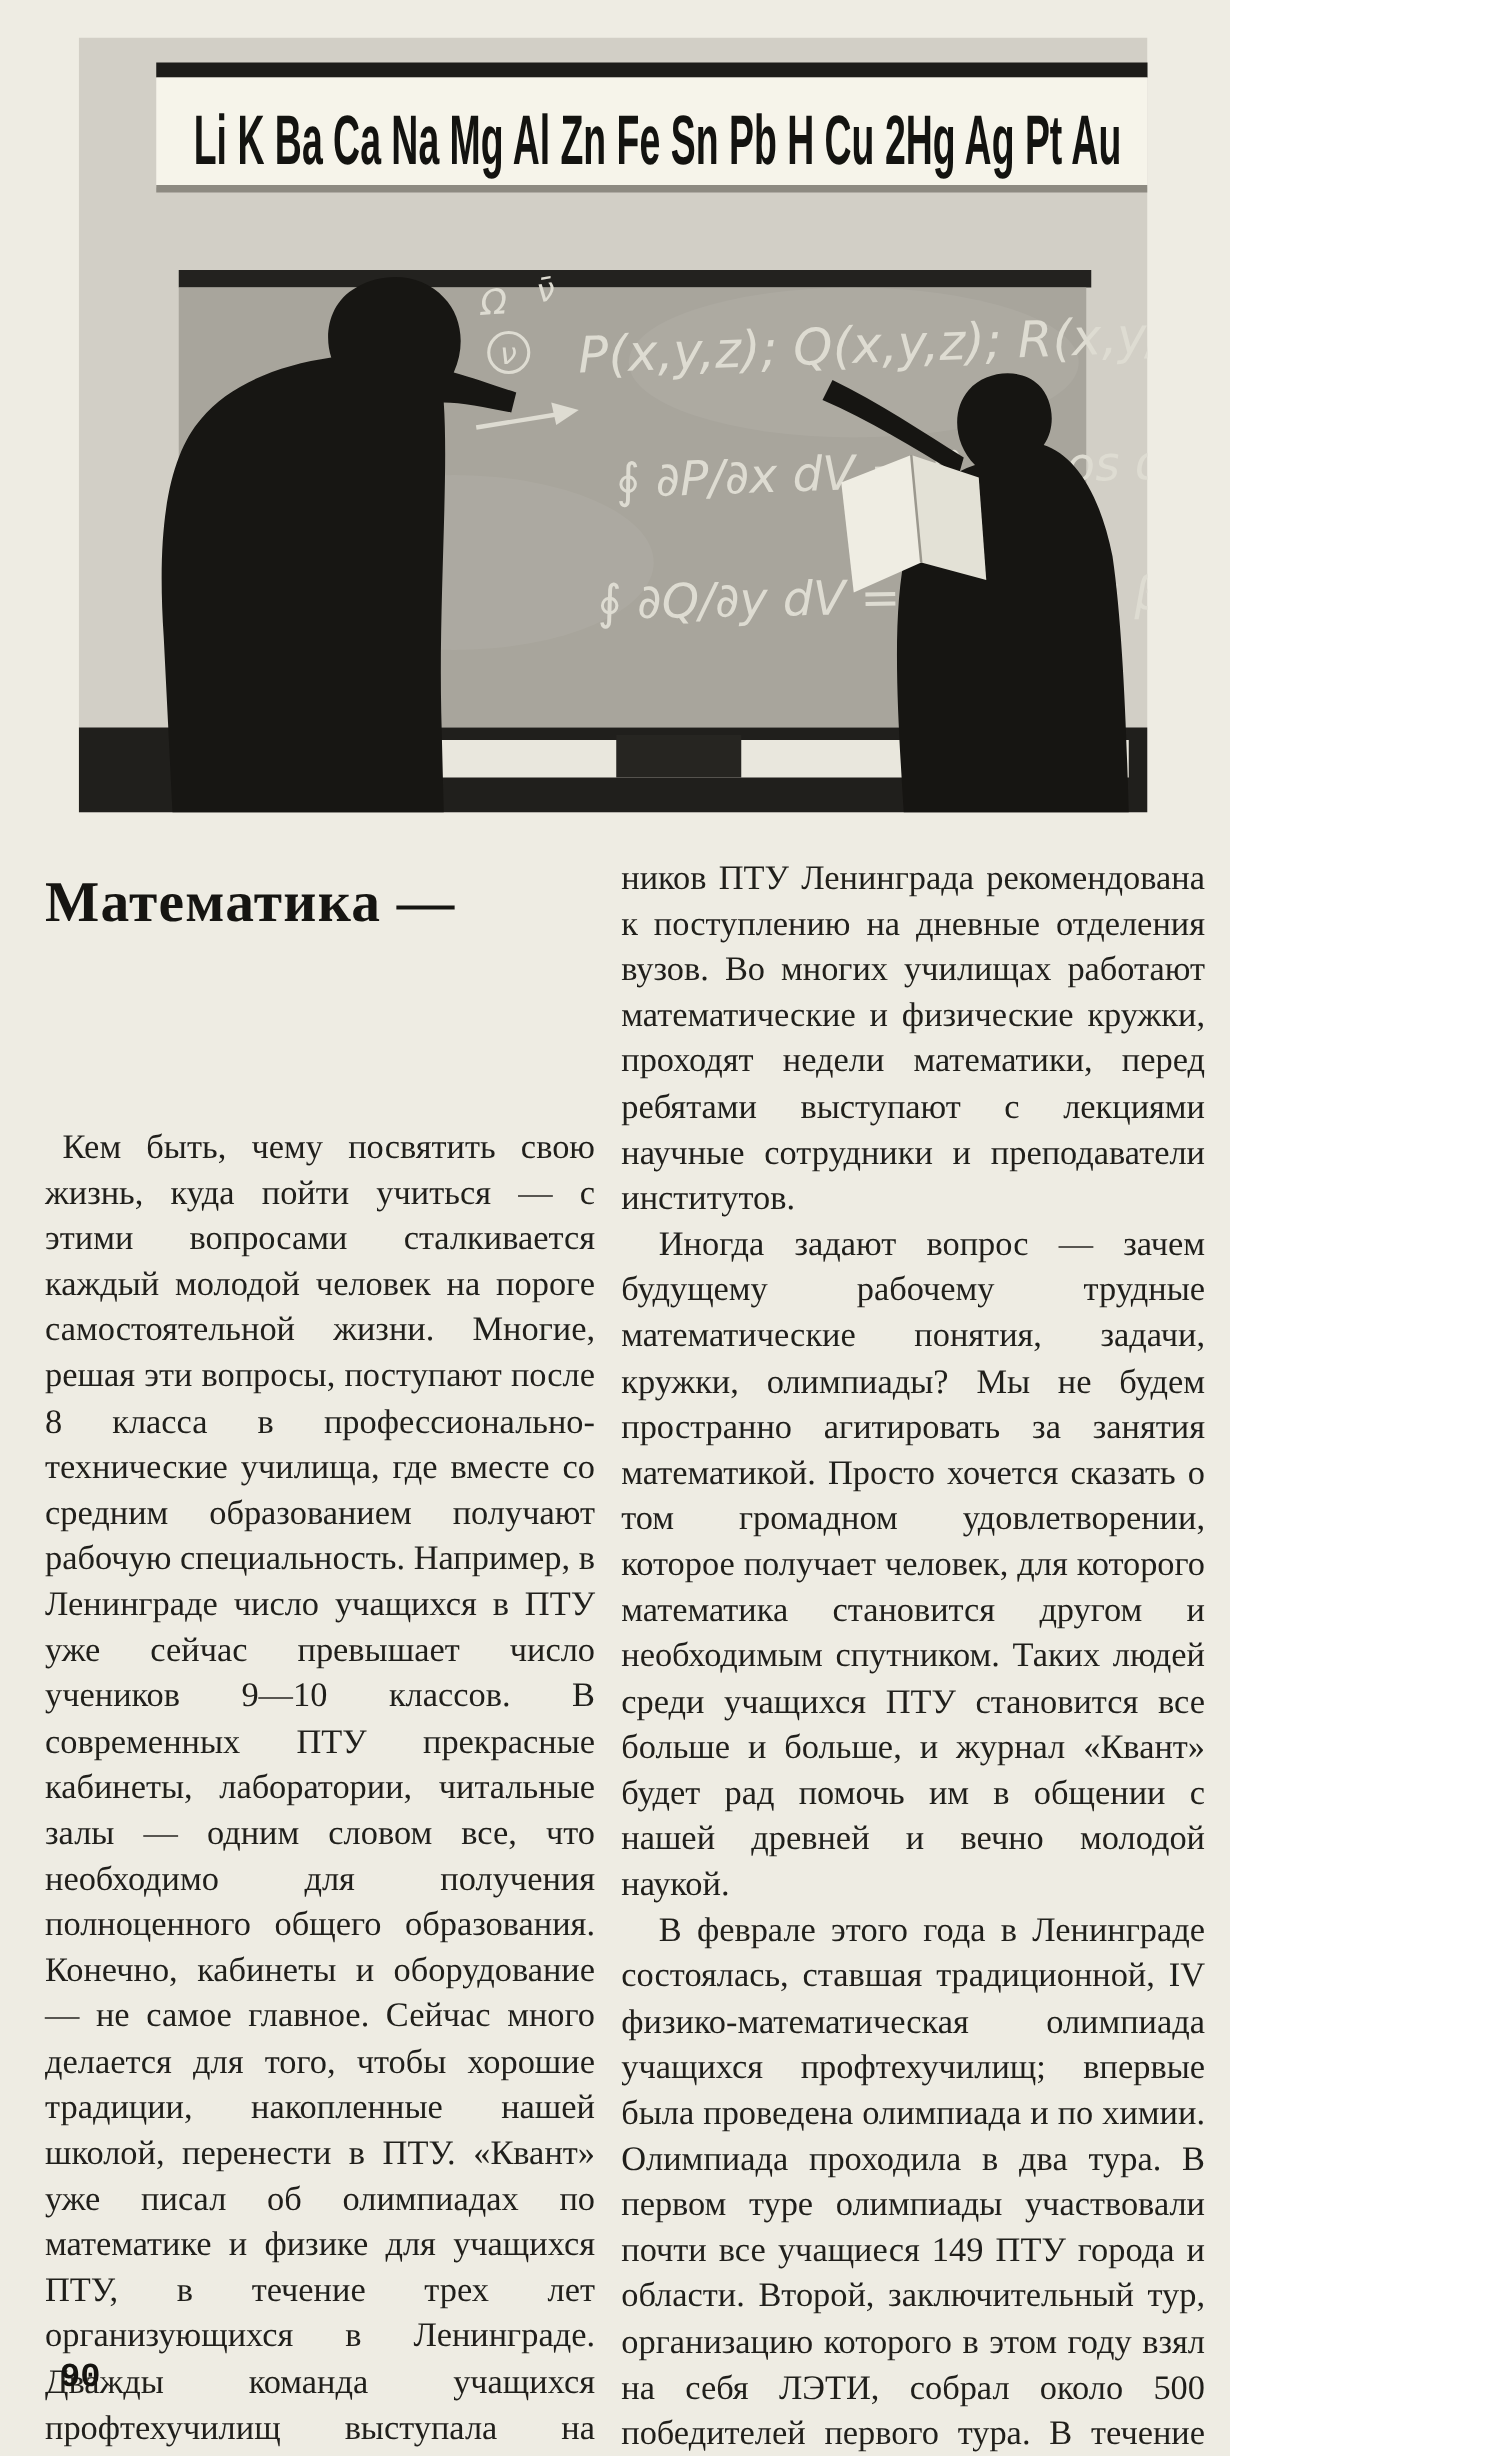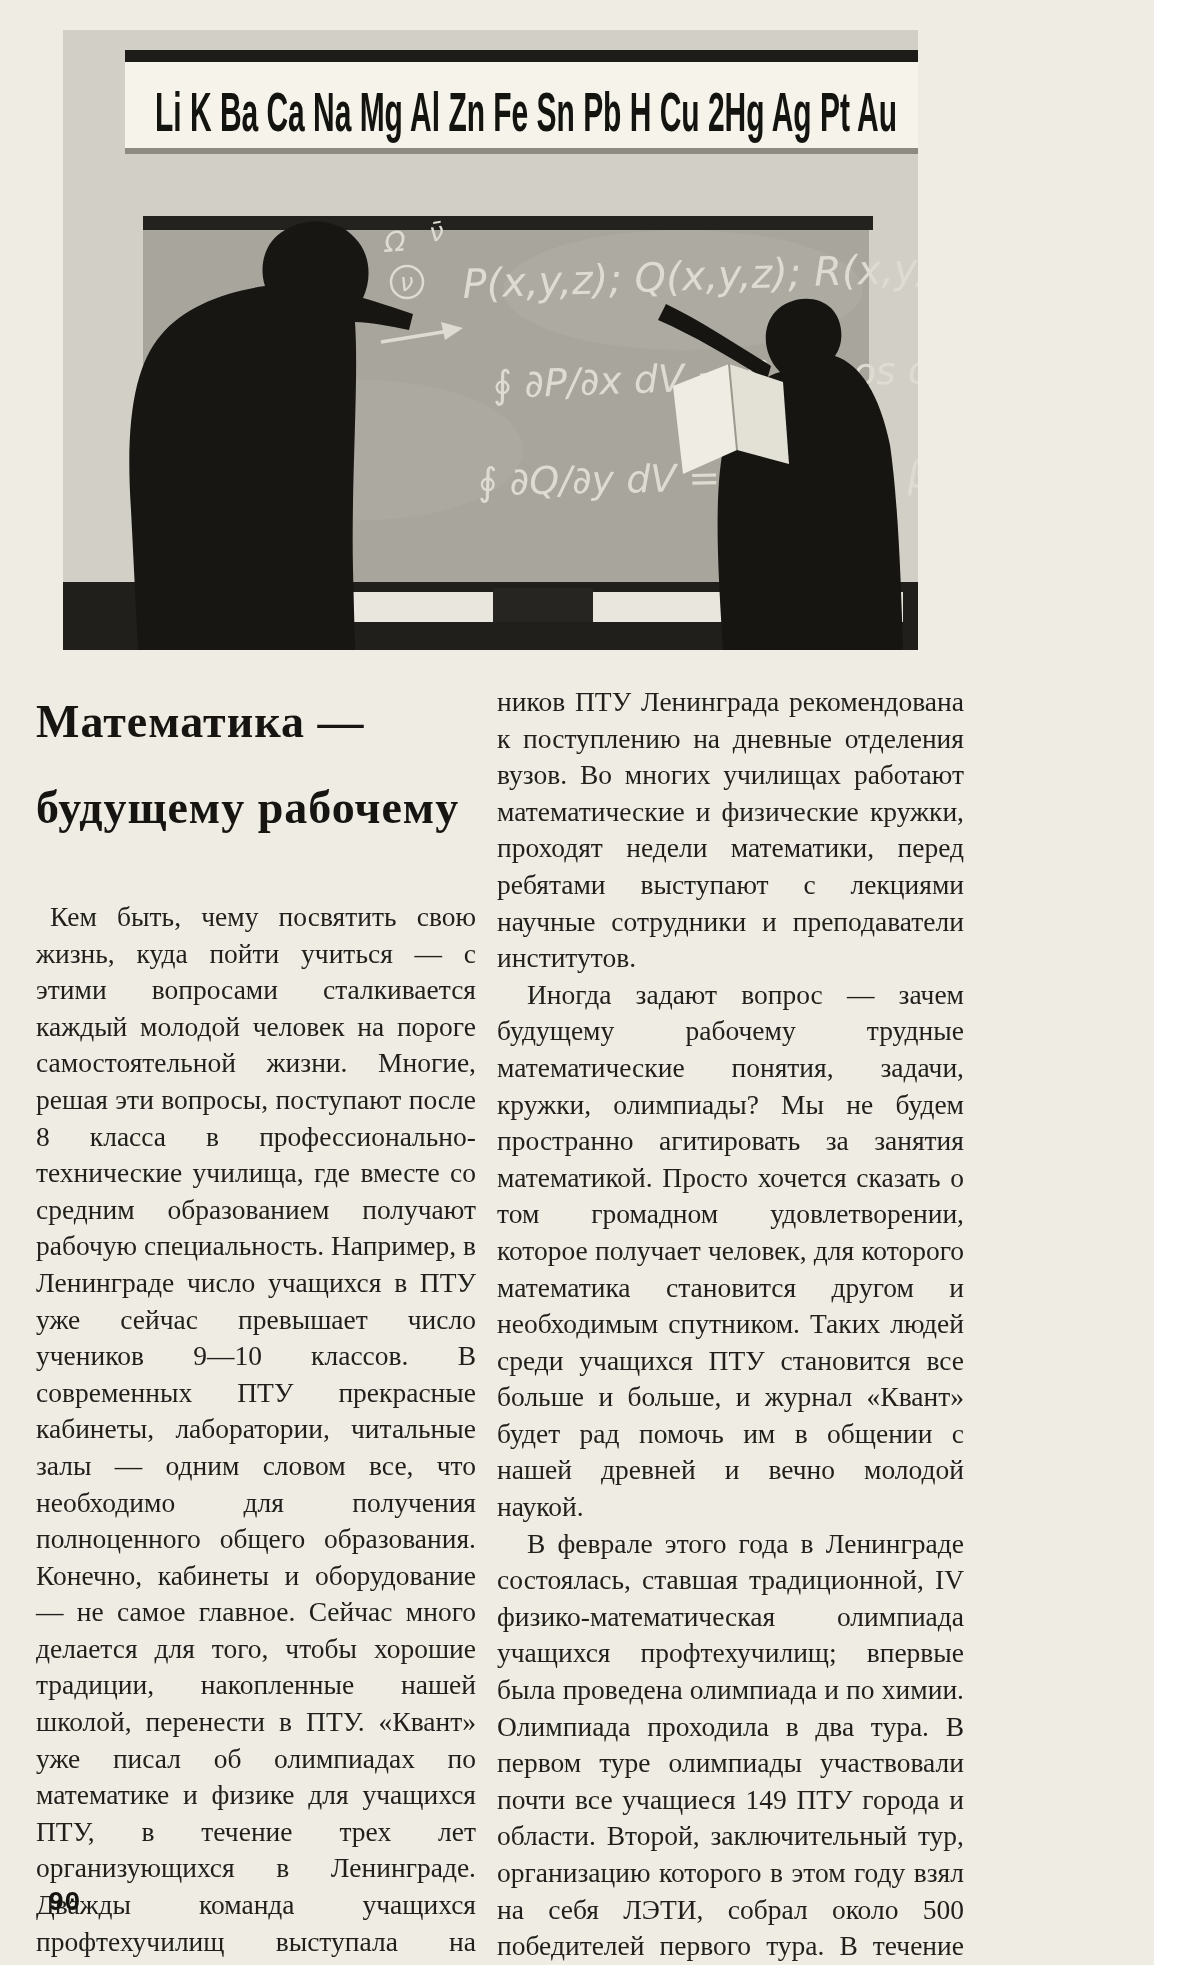--- a/index.html
+++ b/index.html
@@ -1,17 +1,17 @@
 <!DOCTYPE html>
 <html><head>
 <meta charset="utf-8">
 <style>
   html,body { margin:0; padding:0; }
   .page {
-    position:relative; width:1154px; height:1965px;
+    position:relative; width:984px; height:1965px;
     background:#eeece3; overflow:hidden;
     font-family:"Liberation Serif", serif; color:#1d1c19;
   }
   .photo {
     position:absolute; left:63px; top:30px; width:855px; height:620px;
   }
   .photo svg { display:block; width:855px; height:620px; }
   .title {
     position:absolute; left:36px; top:696px; width:460px;
     font-weight:bold; font-size:46px; line-height:52px; letter-spacing:1px;
@@ -92,21 +92,20 @@
                C 640,292 676,316 708,336 Z"></path>
 
       <path fill="#efede3" d="M 610,356 L 666,334 L 674,420 L 620,444 Z"></path>
       <path fill="#e3e1d6" d="M 666,334 L 720,352 L 726,434 L 674,420 Z"></path>
       <line x1="666" y1="334" x2="674" y2="420" stroke="#9b988e" stroke-width="2"></line>
     </svg>
   </div>
 
   <div class="title">
     <div class="t1">Математика —</div>
-    <div class="t2">будущему рабочему</div>
   </div>
 
   <div class="col col-left">
     <p class="indent-sm">Кем быть, чему посвятить свою жизнь, куда пойти учиться — с этими вопросами сталкивается каждый молодой человек на пороге самостоятельной жизни. Многие, решая эти вопросы, поступают после 8 класса в профессионально-технические училища, где вместе со средним образованием получают рабочую специальность. Например, в Ленинграде число учащихся в ПТУ уже сейчас превышает число учеников 9—10 классов. В современных ПТУ прекрасные кабинеты, лаборатории, читальные залы — одним словом все, что необходимо для получения полноценного общего образования. Конечно, кабинеты и оборудование — не самое главное. Сейчас много делается для того, чтобы хорошие традиции, накопленные нашей школой, перенести в ПТУ. «Квант» уже писал об олимпиадах по математике и физике для учащихся ПТУ, в течение трех лет организующихся в Ленинграде. Дважды команда учащихся профтехучилищ выступала на заключительном туре Всесоюзной математической олимпиады. В этом году большая группа выпуск-</p>
   </div>
 
   <div class="col col-right">
     <p>ников ПТУ Ленинграда рекомендована к поступлению на дневные отделения вузов. Во многих училищах работают математические и физические кружки, проходят недели математики, перед ребятами выступают с лекциями научные сотрудники и преподаватели институтов.</p>
     <p class="indent">Иногда задают вопрос — зачем будущему рабочему трудные математические понятия, задачи, кружки, олимпиады? Мы не будем пространно агитировать за занятия математикой. Просто хочется сказать о том громадном удовлетворении, которое получает человек, для которого математика становится другом и необходимым спутником. Таких людей среди учащихся ПТУ становится все больше и больше, и журнал «Квант» будет рад помочь им в общении с нашей древней и вечно молодой наукой.</p>
     <p class="indent">В феврале этого года в Ленинграде состоялась, ставшая традиционной, IV физико-математическая олимпиада учащихся профтехучилищ; впервые была проведена олимпиада и по химии. Олимпиада проходила в два тура. В первом туре олимпиады участвовали почти все учащиеся 149 ПТУ города и области. Второй, заключительный тур, организацию которого в этом году взял на себя ЛЭТИ, собрал около 500 победителей первого тура. В течение четырех часов решали задачи, затем активно участвовали в разборе решений</p>

